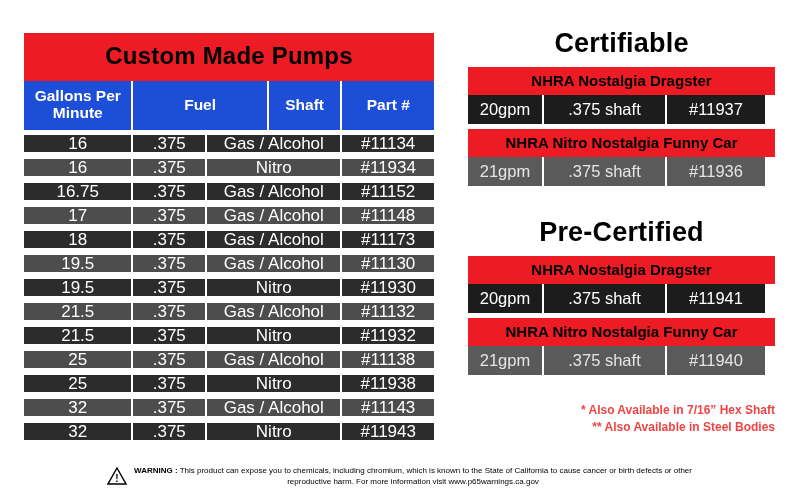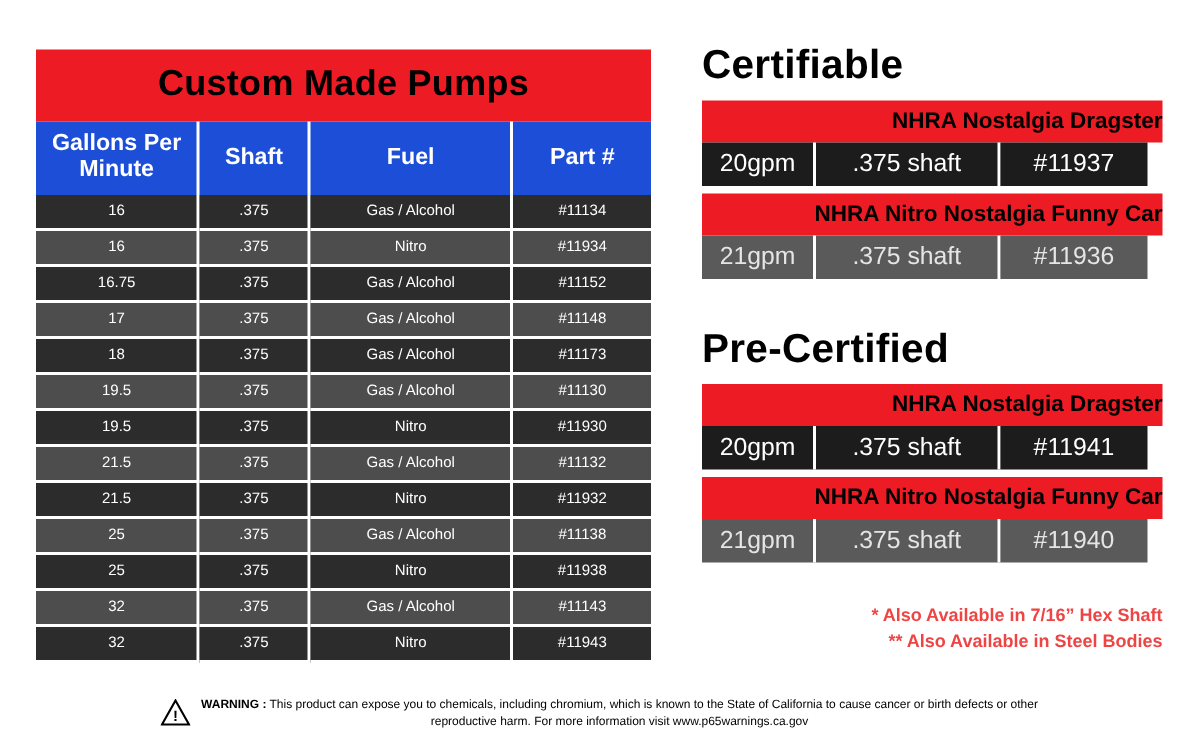--- a/index.html
+++ b/index.html
@@ -44,23 +44,24 @@
     text-align: center;
     display: flex;
     align-items: center;
     justify-content: center;
     line-height: 1.12;
     border-right: 2px solid #ffffff;
   }
   .hdr-row .cell:last-child { border-right: none; }
   .data-row {
     display: flex;
-    font-size: 10px;
+    font-size: 17px;
     color: #ffffff;
     height: 24px;
+    align-items: flex-end;
   }
   .data-row .cell {
     display: flex;
     align-items: center;
     justify-content: center;
     border-right: 2px solid #ffffff;
     border-bottom: 2px solid #ffffff;
     line-height: 1;
   }
   .data-row .cell:last-child { border-right: none; }
@@ -74,34 +75,34 @@
 
   
   #right-col {
     position: absolute;
     left: 468px; top: 28px;
     width: 307px;
   }
   .sec-title {
     font-size: 27px;
     font-weight: bold;
-    text-align: left;
+    text-align: center;
     color: #000;
     letter-spacing: 0.2px;
     margin: 0 0 8px 0;
   }
   .sec-title.second { margin-top: 31px; }
 
   .sub-block { margin-bottom: 5px; }
   .sub-head {
     background: #ed1c24;
     color: #000;
     font-weight: bold;
     font-size: 15px;
-    text-align: right;
+    text-align: center;
     padding: 5px 0 6px 0;
   }
   .sub-row {
     display: flex;
     font-size: 16.5px;
     height: 29px;
   }
   .sub-row .cell {
     display: flex;
     align-items: center;
@@ -149,22 +150,22 @@
 </head>
 <body>
 
 <div id="page">
 
   <div id="left-table">
     <div class="main-title">Custom Made Pumps</div>
 
     <div class="hdr-row">
       <div class="cell c-gpm">Gallons Per Minute</div>
+      <div class="cell c-fuel">Fuel</div>
       <div class="cell c-shaft">Shaft</div>
-      <div class="cell c-fuel">Fuel</div>
       <div class="cell c-part">Part #</div>
     </div>
 
     <div class="data-row row-dark">
       <div class="cell c-gpm">16</div>
       <div class="cell c-shaft">.375</div>
       <div class="cell c-fuel">Gas / Alcohol</div>
       <div class="cell c-part">#11134</div>
     </div>
     <div class="data-row row-light">

